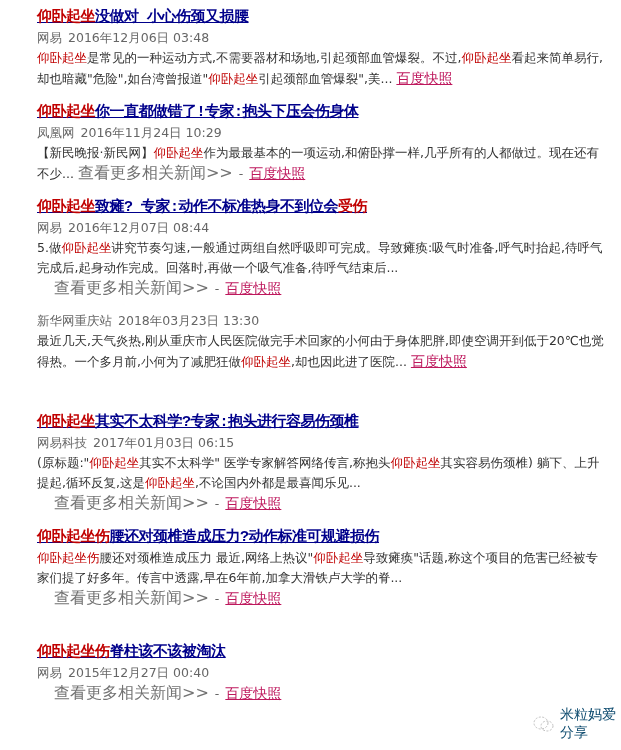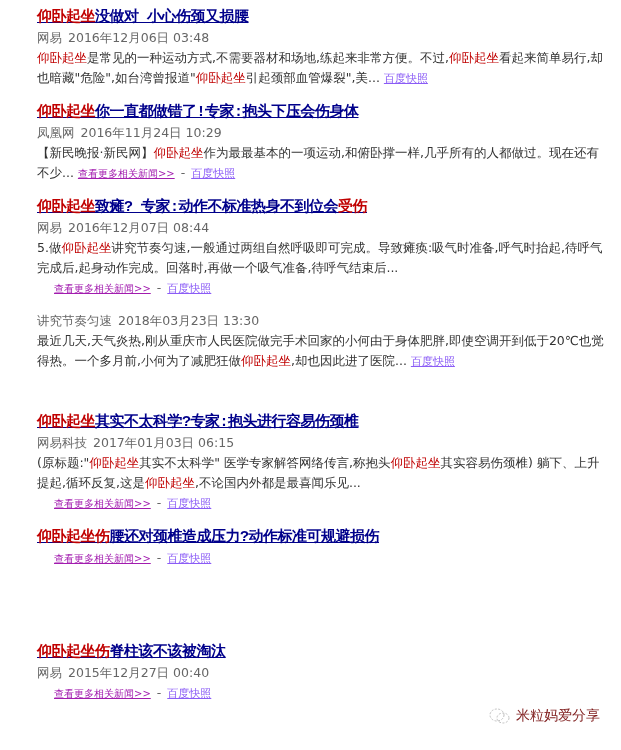--- a/index.html
+++ b/index.html
@@ -15,68 +15,69 @@
       font-size: 15px; font-weight: bold; line-height: 20px;
       color: #00008b; text-decoration: underline; cursor: pointer;
       letter-spacing: -0.5px;
       text-align: right;
     }
     .title .hl { color: #c00000; }
     .meta { font-size: 12.5px; line-height: 20px; color: #666666; }
     .meta .date { margin-left: 6px; }
     .summary { font-size: 12.5px; line-height: 20px; color: #333333; }
     .summary .hl { color: #c00000; }
-    .more-link { color: #a21caf; text-decoration: underline; cursor: pointer; font-size: 10px; }
+    .more-link { color: #737373; cursor: pointer; font-size: 16px; }
     .sep { color: #666; margin: 0 6px; font-size: 12.5px; }
-    .cache-link { color: #8b5cf6; text-decoration: underline; cursor: pointer; font-size: 11px; }
+    .cache-link { color: #be185d; text-decoration: underline; cursor: pointer; font-size: 14px; }
     .links { font-size: 12.5px; line-height: 20px; margin-left: 17px; }
     .watermark {
-      position: absolute; left: 488px; top: 706px;
-      font-size: 14px; color: #7f1d1d; display: flex; align-items: center; gap: 4px;
+      position: absolute; left: 532px; top: 706px;
+      font-size: 14px; color: #0c4a6e; display: flex; align-items: center; gap: 4px;
     }
     .wm-icon { width: 24px; height: 20px; display: inline-block; }
   </style>
 </head>
 <body>
 
 <div class="results">
 
   <div class="result" style="height:95px;">
     <a class="title"><span class="hl">仰卧起坐</span><span>没做对 小心伤颈又损腰</span></a>
     <div class="meta"><span>网易</span><span class="date">2016年12月06日 03:48</span></div>
-    <div class="summary"><span class="hl">仰卧起坐</span><span>是常见的一种运动方式,不需要器材和场地,练起来非常方便。不过,</span><span class="hl">仰卧起坐</span><span>看起来简单易行,却也暗藏"危险",如台湾曾报道"</span><span class="hl">仰卧起坐</span><span>引起颈部血管爆裂",美...</span> <a class="cache-link">百度快照</a></div>
+    <div class="summary"><span class="hl">仰卧起坐</span><span>是常见的一种运动方式,不需要器材和场地,引起颈部血管爆裂。不过,</span><span class="hl">仰卧起坐</span><span>看起来简单易行,却也暗藏"危险",如台湾曾报道"</span><span class="hl">仰卧起坐</span><span>引起颈部血管爆裂",美...</span> <a class="cache-link">百度快照</a></div>
   </div>
 
   <div class="result" style="height:95px;">
     <a class="title"><span class="hl">仰卧起坐</span><span>你一直都做错了!专家:抱头下压会伤身体</span></a>
     <div class="meta"><span>凤凰网</span><span class="date">2016年11月24日 10:29</span></div>
     <div class="summary"><span>【新民晚报·新民网】</span><span class="hl">仰卧起坐</span><span>作为最最基本的一项运动,和俯卧撑一样,几乎所有的人都做过。现在还有不少...</span> <a class="more-link">查看更多相关新闻&gt;&gt;</a><span class="sep">-</span><a class="cache-link">百度快照</a></div>
   </div>
 
   <div class="result" style="height:115px;">
     <a class="title"><span class="hl">仰卧起坐</span><span>致瘫? 专家:动作不标准热身不到位会</span><span class="hl">受伤</span></a>
     <div class="meta"><span>网易</span><span class="date">2016年12月07日 08:44</span></div>
     <div class="summary"><span>5.做</span><span class="hl">仰卧起坐</span><span>讲究节奏匀速,一般通过两组自然呼吸即可完成。导致瘫痪:吸气时准备,呼气时抬起,待呼气完成后,起身动作完成。回落时,再做一个吸气准备,待呼气结束后...</span></div>
     <div class="links"><a class="more-link">查看更多相关新闻&gt;&gt;</a><span class="sep">-</span><a class="cache-link">百度快照</a></div>
   </div>
 
   <div class="result" style="height:100px;">
-    <div class="meta"><span>讲究节奏匀速</span><span class="date">2018年03月23日 13:30</span></div>
+    <div class="meta"><span>新华网重庆站</span><span class="date">2018年03月23日 13:30</span></div>
     <div class="summary"><span>最近几天,天气炎热,刚从重庆市人民医院做完手术回家的小何由于身体肥胖,即使空调开到低于20℃也觉得热。一个多月前,小何为了减肥狂做</span><span class="hl">仰卧起坐</span><span>,却也因此进了医院...</span> <a class="cache-link">百度快照</a></div>
   </div>
 
   <div class="result" style="height:115px;">
     <a class="title"><span class="hl">仰卧起坐</span><span>其实不太科学?专家:抱头进行容易伤颈椎</span></a>
     <div class="meta"><span>网易科技</span><span class="date">2017年01月03日 06:15</span></div>
     <div class="summary"><span>(原标题:"</span><span class="hl">仰卧起坐</span><span>其实不太科学" 医学专家解答网络传言,称抱头</span><span class="hl">仰卧起坐</span><span>其实容易伤颈椎) 躺下、上升提起,循环反复,这是</span><span class="hl">仰卧起坐</span><span>,不论国内外都是最喜闻乐见...</span></div>
     <div class="links"><a class="more-link">查看更多相关新闻&gt;&gt;</a><span class="sep">-</span><a class="cache-link">百度快照</a></div>
   </div>
 
   <div class="result" style="height:115px;">
     <a class="title"><span class="hl">仰卧起坐伤</span><span>腰还对颈椎造成压力?动作标准可规避损伤</span></a>
+    <div class="summary"><span class="hl">仰卧起坐伤</span><span>腰还对颈椎造成压力 最近,网络上热议"</span><span class="hl">仰卧起坐</span><span>导致瘫痪"话题,称这个项目的危害已经被专家们提了好多年。传言中透露,早在6年前,加拿大滑铁卢大学的脊...</span></div>
     <div class="links"><a class="more-link">查看更多相关新闻&gt;&gt;</a><span class="sep">-</span><a class="cache-link">百度快照</a></div>
   </div>
 
   <div class="result" style="height:115px;">
     <a class="title"><span class="hl">仰卧起坐伤</span><span>脊柱该不该被淘汰</span></a>
     <div class="meta"><span>网易</span><span class="date">2015年12月27日 00:40</span></div>
     <div class="links"><a class="more-link">查看更多相关新闻&gt;&gt;</a><span class="sep">-</span><a class="cache-link">百度快照</a></div>
   </div>
 
 </div>

